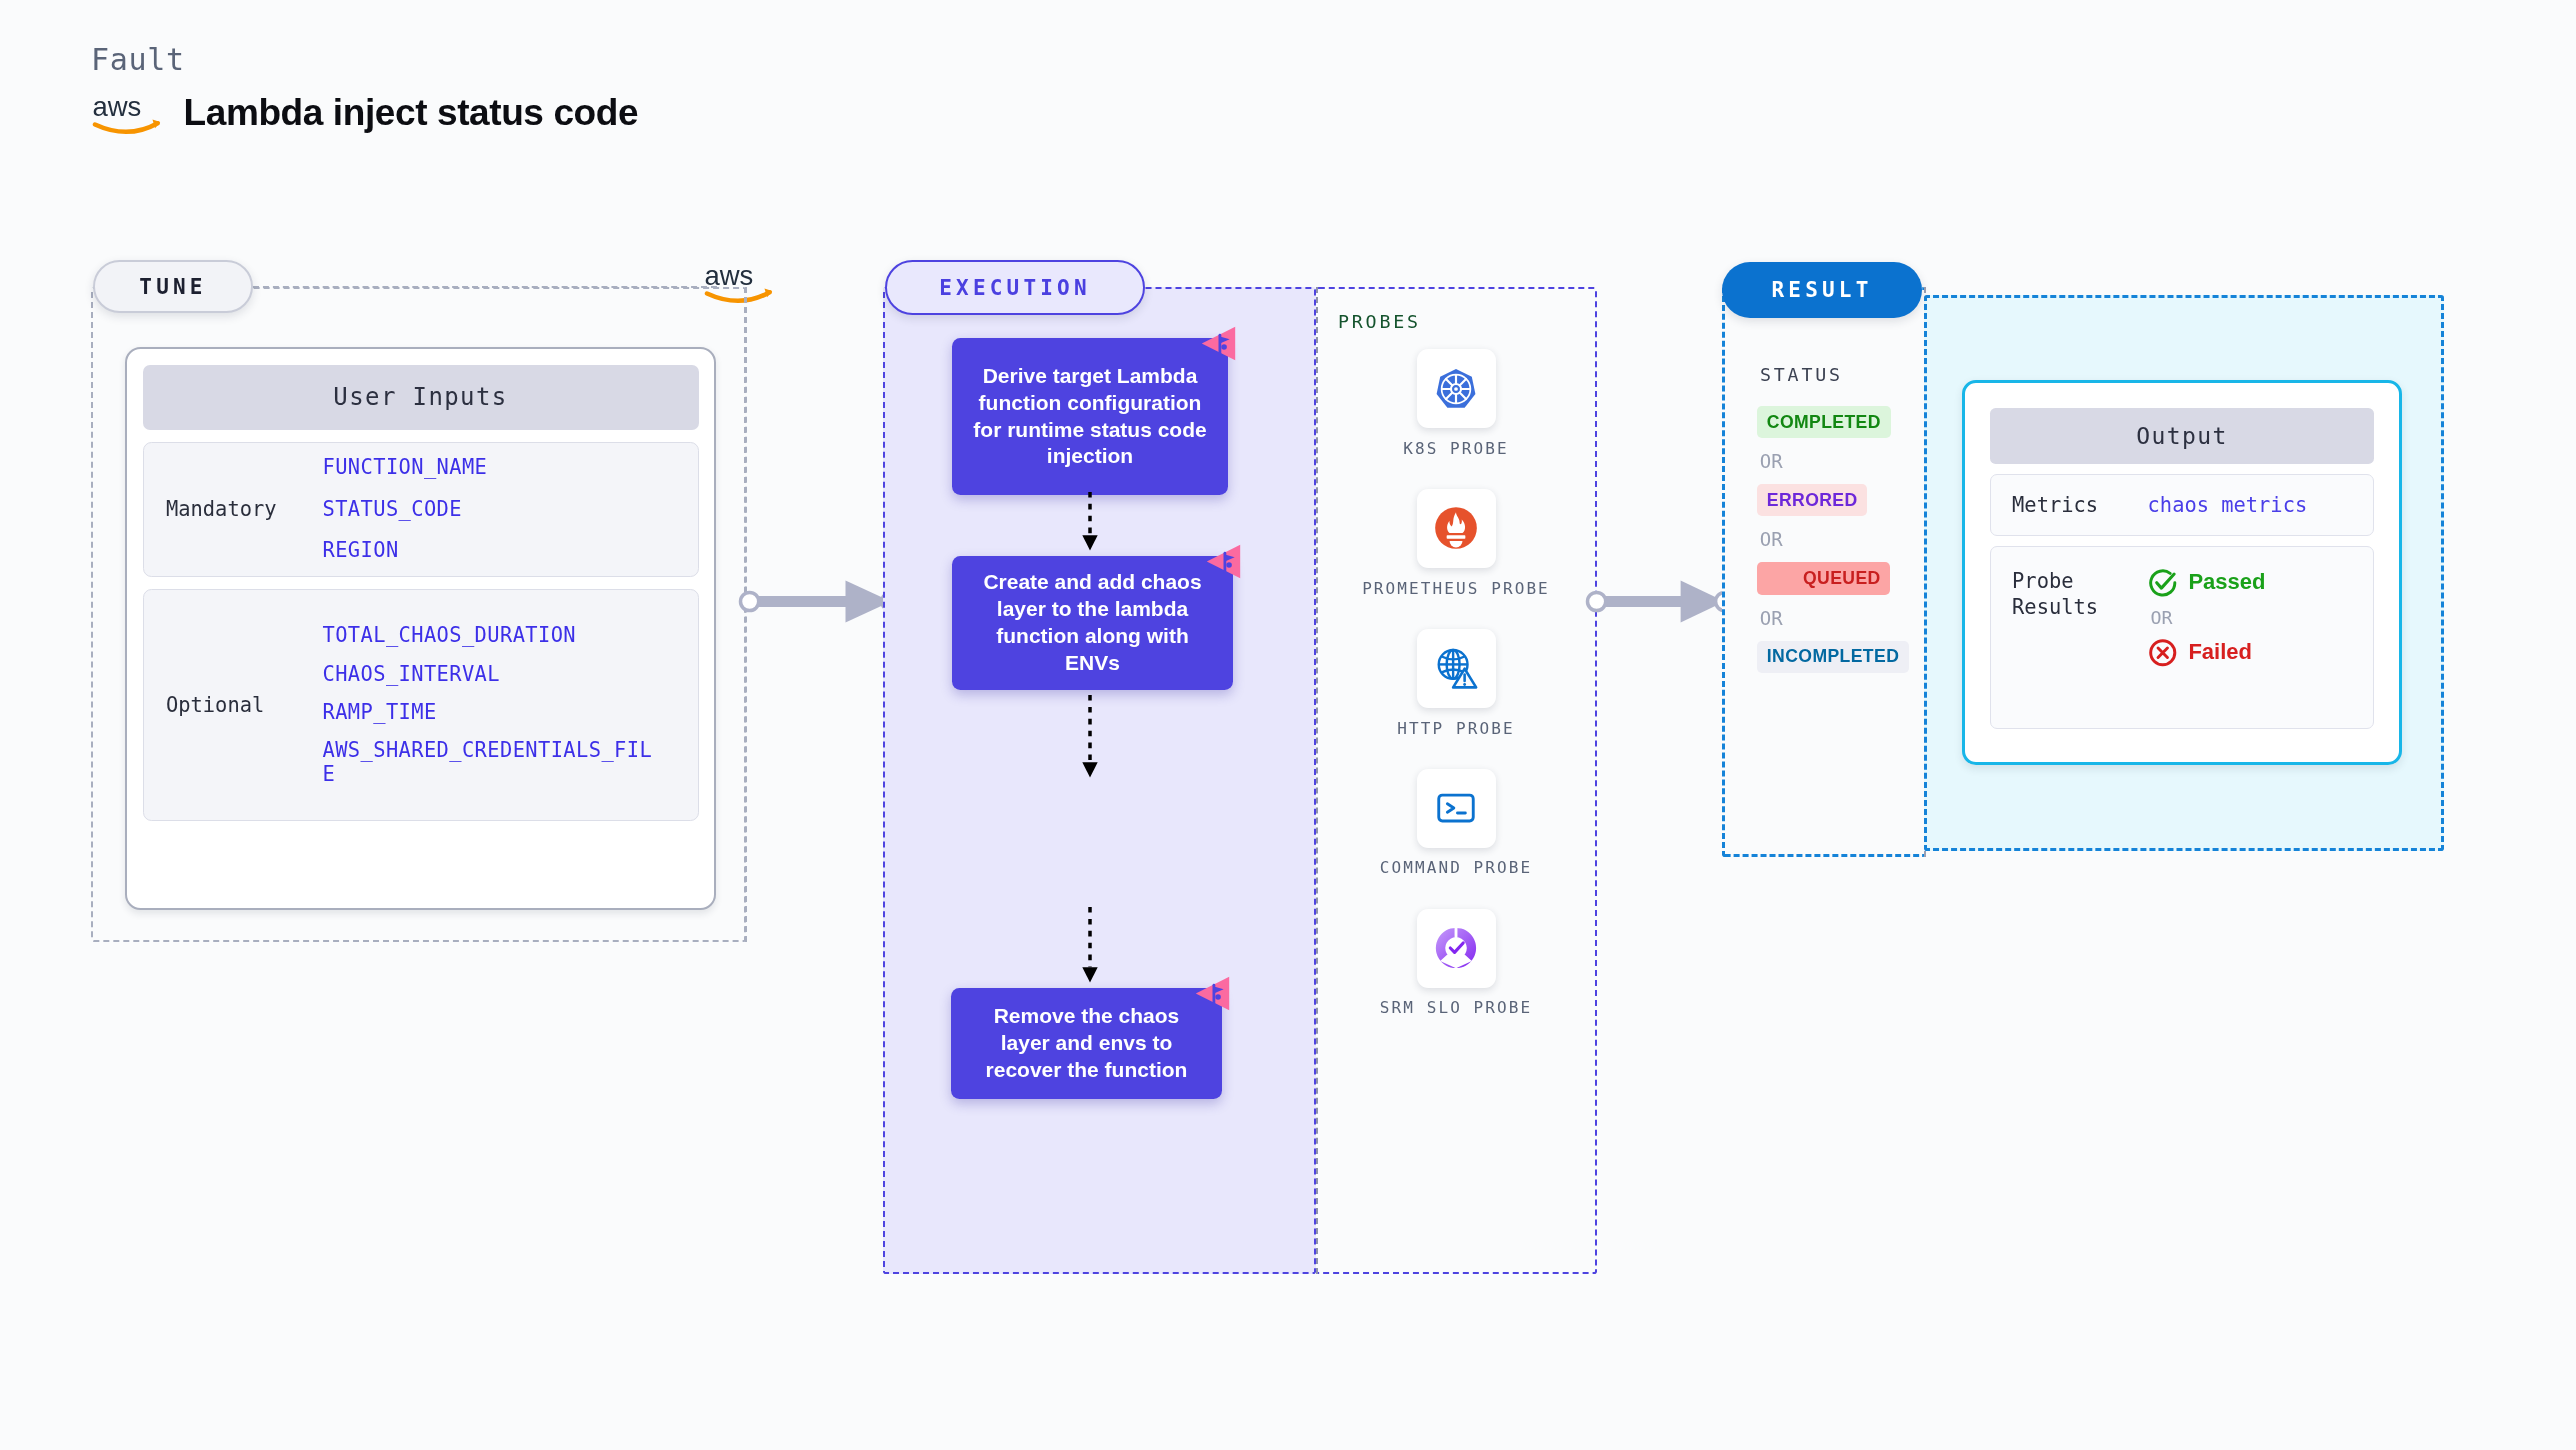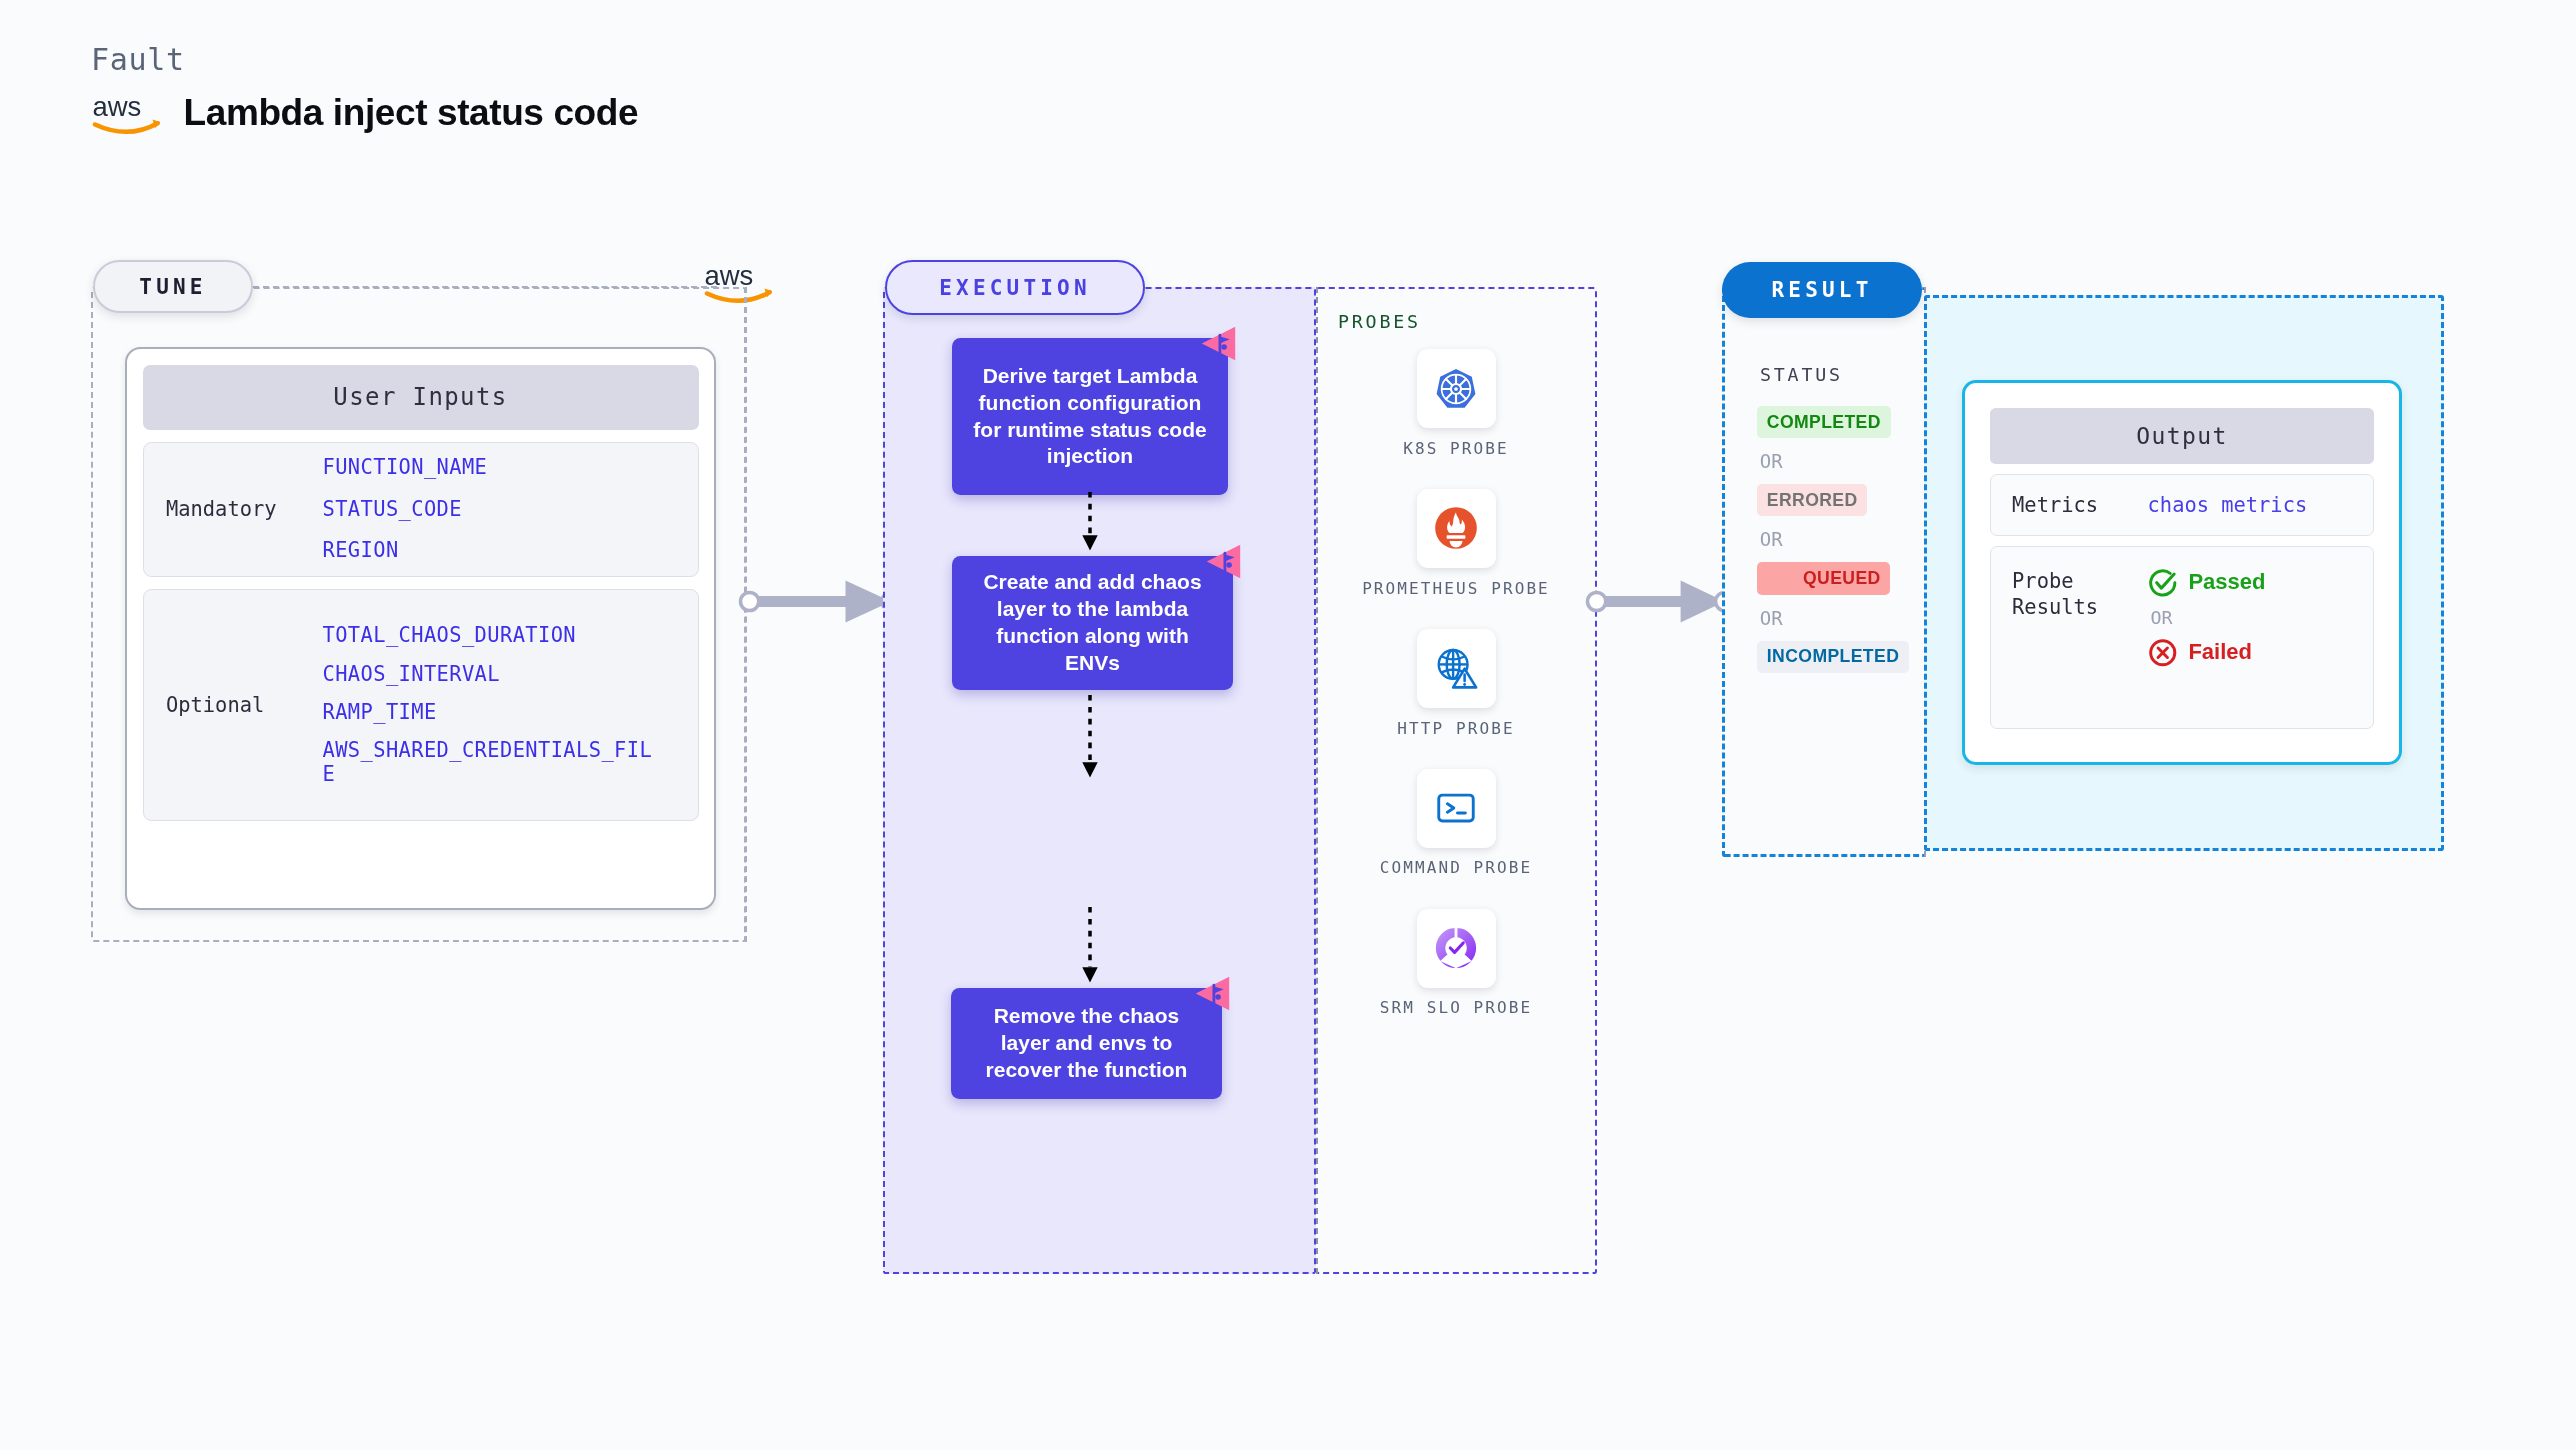--- a/index.html
+++ b/index.html
@@ -196,21 +196,21 @@
   }
   .status-list {
     position: absolute; left: 1757px; top: 406px; width: 162px;
     display: flex; flex-direction: column; align-items: flex-start;
   }
   .badge {
     border-radius: 4.9px; padding: 5.6px 9.8px;
     font-size: 17.6px; font-weight: bold; letter-spacing: 0.4px;
   }
   .badge-completed { background: #dcf5dc; color: #128712; }
-  .badge-errored   { background: #fbe1e1; color: #737373; }
+  .badge-errored   { background: #fbe1e1; color: #6d28d9; }
   .badge-queued    { background: #fca5a5; color: #c81f1f; padding-left: 46px; }
   .badge-incompleted { background: #eeeff5; color: #0369a1; }
   .or-text {
     font-family: "DejaVu Sans Mono", monospace;
     font-size: 19px; color: #9aa0b1; margin: 12px 0 12px 2.8px;
   }
 
   
   .output-card {
     position: absolute; left: 1962px; top: 380px; width: 440px; height: 385px;

